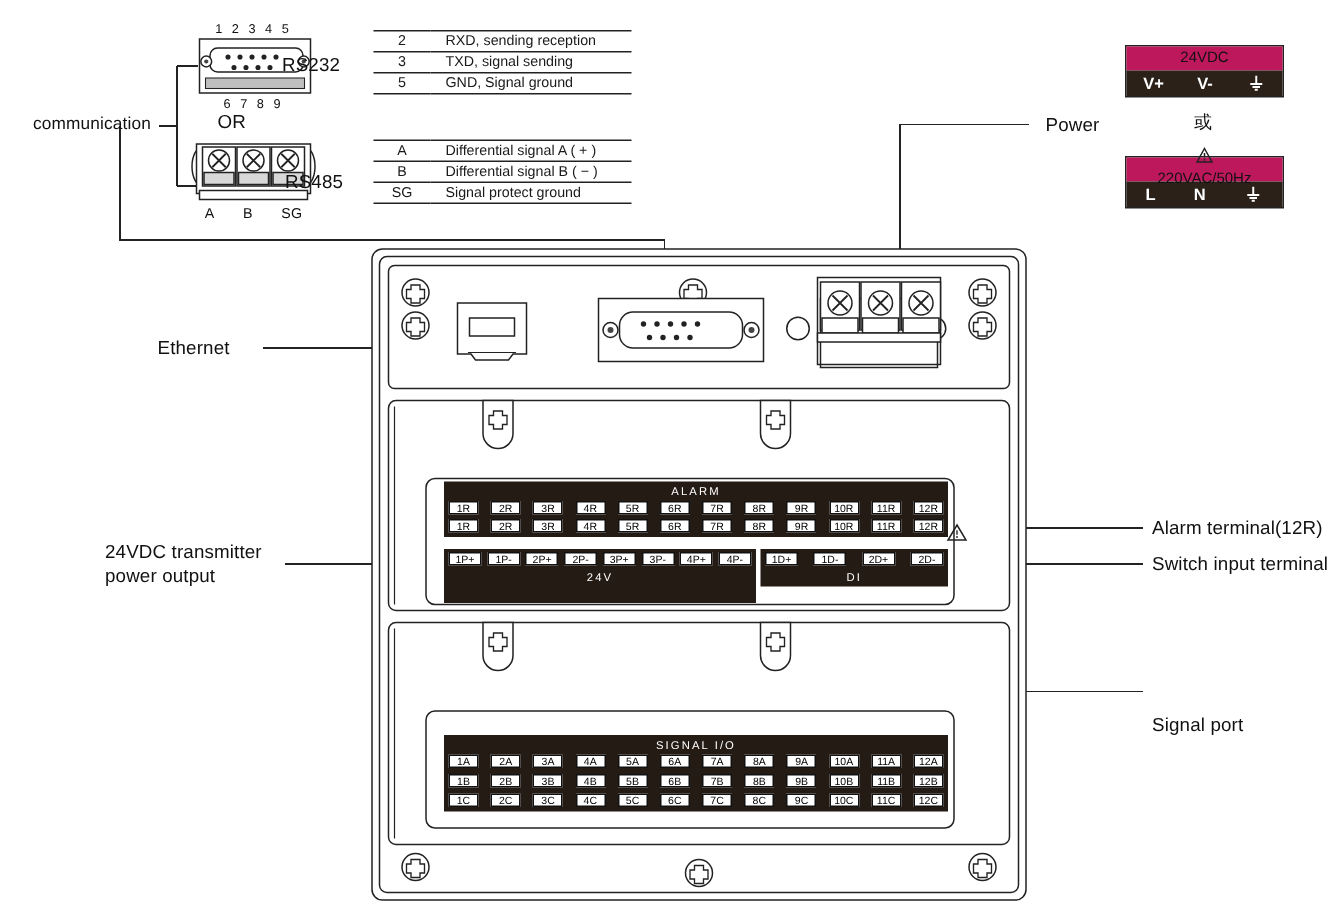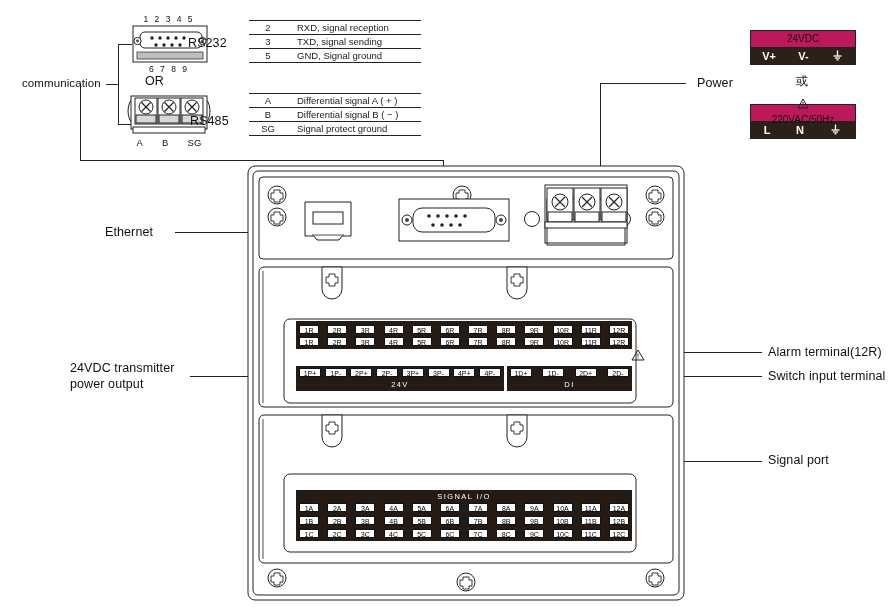--- a/index.html
+++ b/index.html
@@ -132,21 +132,21 @@
     </div>
   </div>
   <div class="abs lbl lbl-lg" style="left:190px;top:114px;">RS485</div>
 
   <div class="abs lbl" style="left:22px;top:77px;">communication</div>
 
   <table class="sig-table top abs" style="left:249px;top:20px;width:172px;">
     <tbody>
         <tr>
       <td class="k">2</td>
-      <td class="v">RXD,  signal reception</td>
+      <td class="v">RXD,  sending reception</td>
     </tr>
     <tr>
       <td class="k">3</td>
       <td class="v">TXD,  signal sending</td>
     </tr>
     <tr>
       <td class="k">5</td>
       <td class="v">GND,  Signal ground</td>
     </tr>
   </tbody>
@@ -352,20 +352,21 @@
         <path d="M406 409 h6 v3 h3 v6 h-3 v3 h-6 v-3 h-3 v-6 h3 z" fill="#fff" stroke="#222" stroke-width=".9"></path>
       </g>
       <g>
         <circle cx="220" cy="418" r="9" fill="#fff" stroke="#222"></circle>
         <path d="M217 413 h6 v3 h3 v6 h-3 v3 h-6 v-3 h-3 v-6 h3 z" fill="#fff" stroke="#222" stroke-width=".9"></path>
       </g>
     </g>
   </svg>
 
   <div class="abs strip" style="left:296px;top:321px;width:336px;padding:2px 3px 0 3px;box-sizing:border-box;">
+    <div class="strip-title">ALARM</div>
     <div class="pad-row" style="margin-top:2px;">
       <span class="pad w12">1R</span>
       <span class="pad w12">2R</span>
       <span class="pad w12">3R</span>
       <span class="pad w12">4R</span>
       <span class="pad w12">5R</span>
       <span class="pad w12">6R</span>
       <span class="pad w12">7R</span>
       <span class="pad w12">8R</span>
       <span class="pad w12">9R</span>
@@ -393,21 +394,21 @@
     <div class="pad-row">
       <span class="pad w8">1P+</span>
       <span class="pad w8">1P-</span>
       <span class="pad w8">2P+</span>
       <span class="pad w8">2P-</span>
       <span class="pad w8">3P+</span>
       <span class="pad w8">3P-</span>
       <span class="pad w8">4P+</span>
       <span class="pad w8">4P-</span>
     </div>
-    <div class="strip-title" style="margin-top:3px;padding-bottom:2px;">24V</div>
+    <div class="strip-title" style="margin-top:3px;padding-bottom:13px;">24V</div>
   </div>
 
   <div class="abs strip" style="left:507px;top:366px;width:125px;padding:2px 3px 0 3px;box-sizing:border-box;">
     <div class="pad-row">
       <span class="pad w4">1D+</span>
       <span class="pad w4">1D-</span>
       <span class="pad w4">2D+</span>
       <span class="pad w4">2D-</span>
     </div>
     <div class="strip-title" style="margin-top:3px;padding-bottom:2px;">DI</div>
@@ -463,15 +464,15 @@
 
   <div class="abs" style="left:70px;top:360px;line-height:16px;">
     <div class="lbl lbl-lg">24VDC transmitter</div>
     <div class="lbl lbl-lg">power output</div>
   </div>
 
   <div class="abs lbl lbl-lg" style="left:768px;top:345px;">Alarm terminal(12R)</div>
 
   <div class="abs lbl lbl-lg" style="left:768px;top:369px;">Switch input terminal</div>
 
-  <div class="abs lbl lbl-lg" style="left:768px;top:453px;">Signal port</div>
+  <div class="abs lbl lbl-lg" style="left:768px;top:476px;">Signal port</div>
 
 </div>
 
 </body></html>

